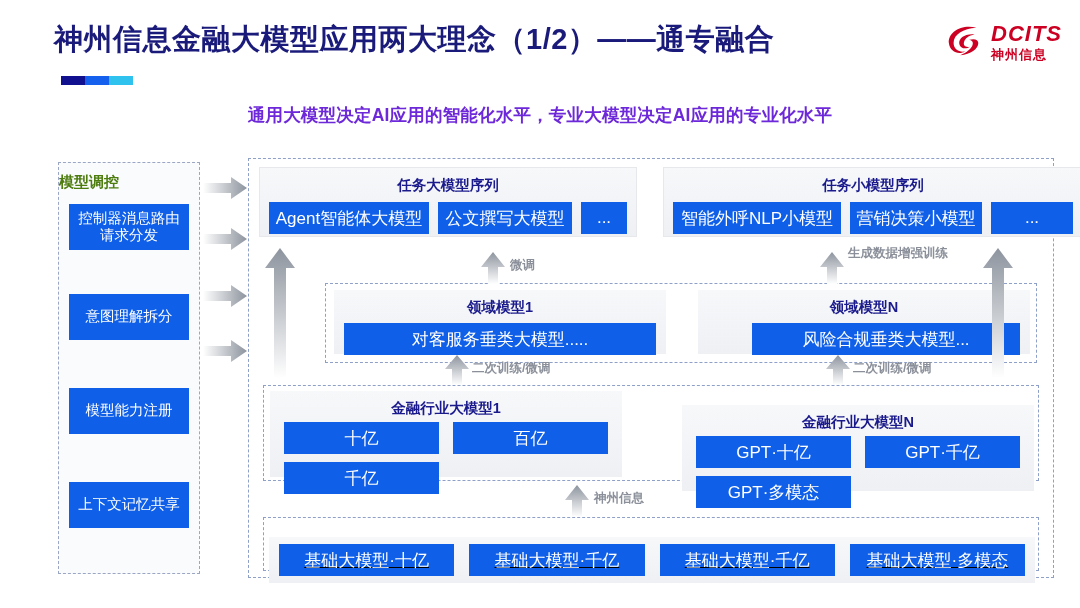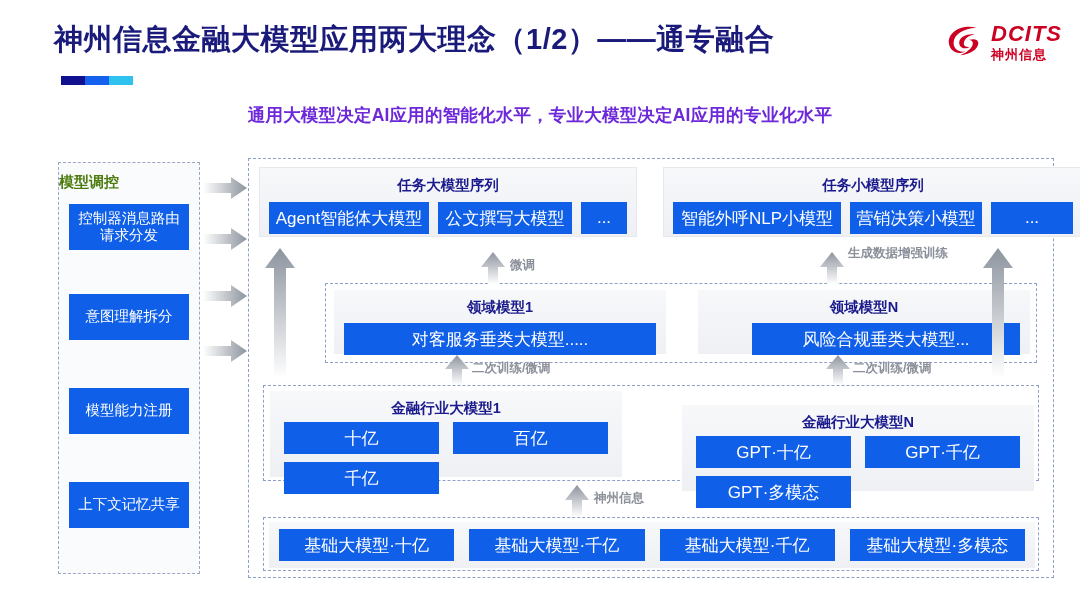--- a/index.html
+++ b/index.html
@@ -208,21 +208,21 @@
         <div class="panel-title">金融行业大模型N</div>
         <div class="grid2">
           <div class="chip">GPT·十亿</div>
           <div class="chip">GPT·千亿</div>
           <div class="chip">GPT·多模态</div>
         </div>
       </div>
     </div>
 
     <div class="dgroup" style="left:14px; top:358px; width:776px; height:54px;">
-      <div class="inner-panel" style="left:5px; top:4px; width:766px; height:46px;">
+      <div class="inner-panel" style="left:5px; top:19px; width:766px; height:46px;text-decoration:underline;">
         <div class="chip-row" style="padding:7px 10px; gap:15px;">
           <div class="chip" style="flex:1 1 0;">基础大模型·十亿</div>
           <div class="chip" style="flex:1 1 0;">基础大模型·千亿</div>
           <div class="chip" style="flex:1 1 0;">基础大模型·千亿</div>
           <div class="chip" style="flex:1 1 0;">基础大模型·多模态</div>
         </div>
       </div>
     </div>
 
   </div>

